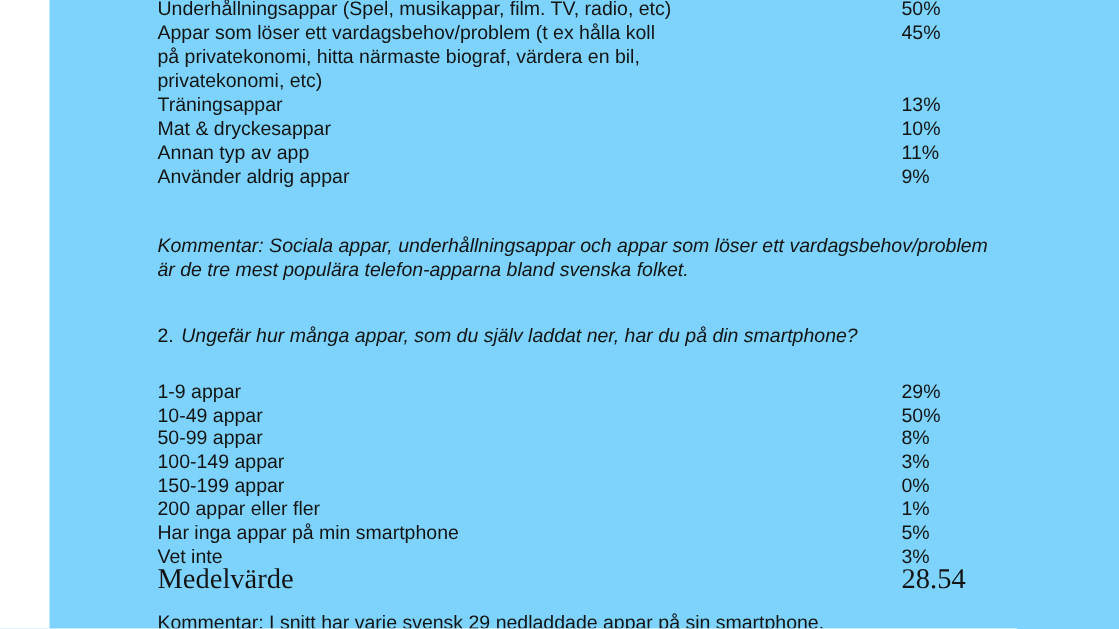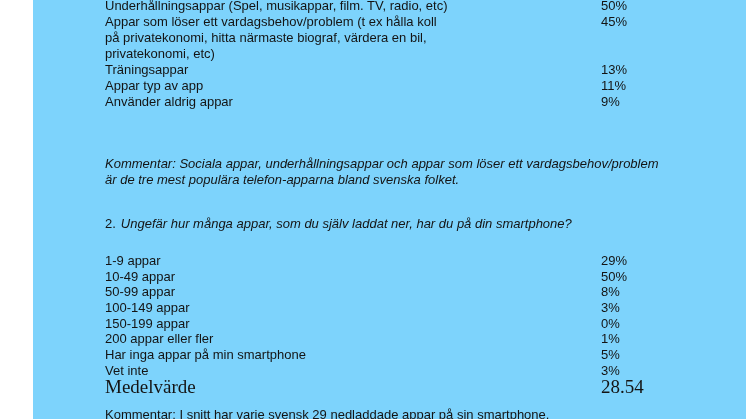--- a/index.html
+++ b/index.html
@@ -44,21 +44,25 @@
     </div>
     <div class="row">
       <span class="label">privatekonomi, etc)</span>
       <span class="value"></span>
     </div>
     <div class="row">
       <span class="label">Träningsappar</span>
       <span class="value">13%</span>
     </div>
     <div class="row">
-      <span class="label">Appar typ av app</span>
+      <span class="label">Mat &amp; dryckesappar</span>
+      <span class="value">10%</span>
+    </div>
+    <div class="row">
+      <span class="label">Annan typ av app</span>
       <span class="value">11%</span>
     </div>
     <div class="row">
       <span class="label">Använder aldrig appar</span>
       <span class="value">9%</span>
     </div>
   </div>
 
   <div class="block comment" style="top:156px;font-style:italic;">
     <div>Kommentar: Sociala appar, underhållningsappar och appar som löser ett vardagsbehov/problem</div>

